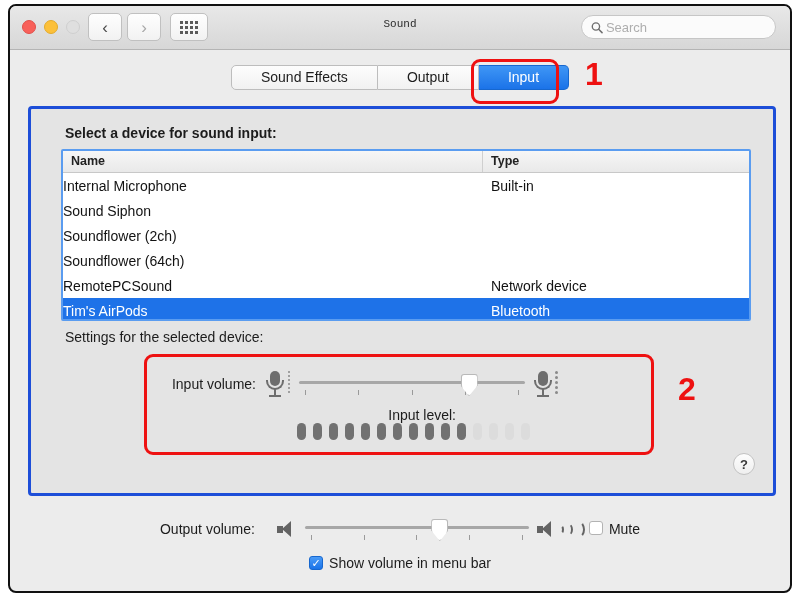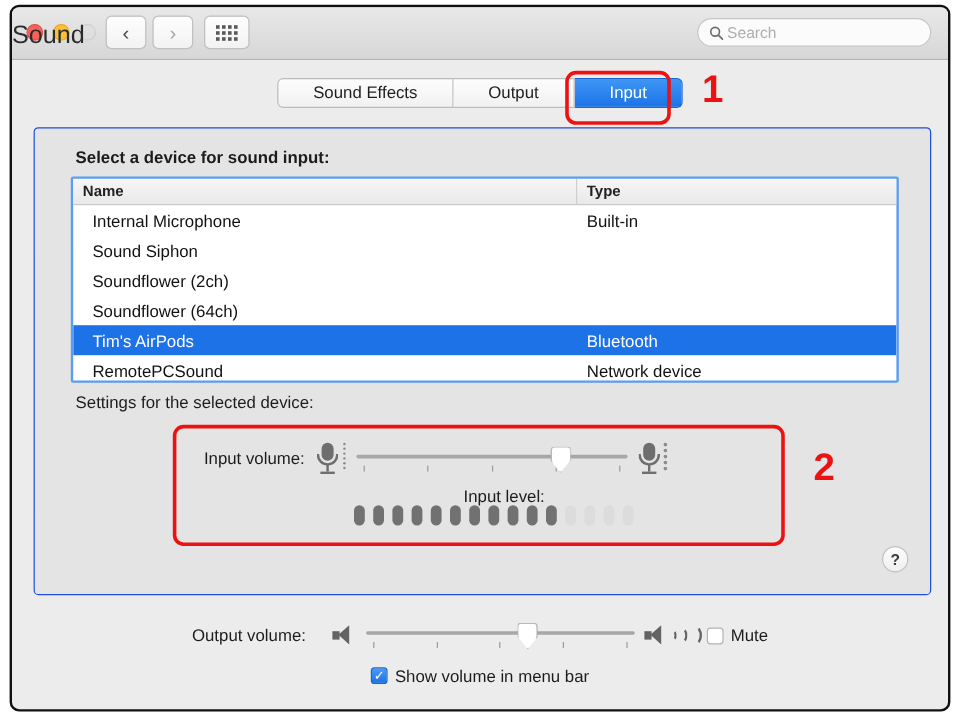--- a/index.html
+++ b/index.html
@@ -49,21 +49,22 @@
   .chev.dim { color: #a8a8a8; }
   .dotgrid {
     display: grid;
     grid-template-columns: repeat(4, 3px);
     grid-template-rows: repeat(3, 3px);
     gap: 2px;
   }
   .dotgrid i { background: #5a5a5a; display: block; width: 3px; height: 3px; }
   .wintitle {
     position: absolute; left: 0; right: 0; top: 12px;
-    font-size: 21px; color: #2b2b2b;
+    text-align: center;
+    font-size: 11px; color: #2b2b2b; font-family: Liberation Mono, monospace;
   }
   .searchbox {
     position: absolute; right: 14px; top: 9px;
     width: 195px; height: 24px;
     background: #fbfbfb;
     border: 1px solid #c6c6c6;
     border-radius: 12px;
     display: flex; align-items: center;
     padding: 0 9px; gap: 3px;
   }
@@ -95,21 +96,21 @@
     background: linear-gradient(to bottom, #3f96f5, #1b73e8);
     border-color: #1667cf;
     color: #ffffff;
   }
   
   .panel {
     position: absolute;
     left: 18px; top: 100px;
     width: 748px; height: 390px;
     background: #e4e4e4;
-    border: 1px solid #1d4ed8;
+    border: 3px solid #1d4ed8;
     border-radius: 4px;
   }
   .label-strong {
     position: absolute; left: 34px; top: 16px;
     font-size: 14px; font-weight: bold; color: #1c1c1c;
   }
   
   .tablebox {
     position: absolute;
     left: 30px; top: 40px;
@@ -128,21 +129,21 @@
   }
   .th-name { width: 420px; padding: 3px 0 0 8px; border-right: 1px solid #cfcfcf; }
   .th-type { flex: 1; padding: 3px 0 0 8px; }
   .trow {
     display: flex;
     height: 25px;
     align-items: center;
     font-size: 14px; color: #121212;
   }
   .trow.sel { background: #1e72e8; color: #ffffff; }
-  .td-name { width: 420px; padding-left: 16px; }
+  .td-name { width: 420px; padding-left: 0; }
   .td-type { flex: 1; padding-left: 8px; }
   
   .label-settings {
     position: absolute; left: 34px; top: 220px;
     font-size: 14px; color: #1c1c1c;
   }
   .settings-area {
     position: absolute; left: 122px; top: 252px;
     width: 512px; height: 102px;
   }
@@ -354,27 +355,27 @@
         <div class="td-type"></div>
       </div>
       <div class="trow">
         <div class="td-name">Soundflower (2ch)</div>
         <div class="td-type"></div>
       </div>
       <div class="trow">
         <div class="td-name">Soundflower (64ch)</div>
         <div class="td-type"></div>
       </div>
+      <div class="trow">
+        <div class="td-name">RemotePCSound</div>
+        <div class="td-type">Network device</div>
+      </div>
       <div class="trow sel">
         <div class="td-name">Tim's AirPods</div>
         <div class="td-type">Bluetooth</div>
-      </div>
-      <div class="trow">
-        <div class="td-name">RemotePCSound</div>
-        <div class="td-type">Network device</div>
       </div>
     </div>
 
     <div class="label-settings">Settings for the selected device:</div>
 
     <div class="settings-area">
 
       <div class="srow vol">
         <div class="slabel">Input volume:</div>
         <div class="mic">
@@ -462,21 +463,21 @@
     </span>
     <span class="spk">
       <span class="box"></span>
         <span class="cone"></span>
     </span>
     <span class="waves">
       <b class="w1"></b>
         <b class="w2"></b>
         <b class="w3"></b>
     </span>
-    <span style="margin-left:4px;display:inline-flex;align-items:flex-end;">
+    <span style="margin-left:4px;display:inline-flex;align-items:flex-start;">
       <span class="cb"></span>
       <span class="cbtext">Mute</span>
     </span>
   </div>
 
   <div class="menubar-row">
     <span class="cb on">✓</span>
     <span class="cbtext">Show volume in menu bar</span>
   </div>
 

